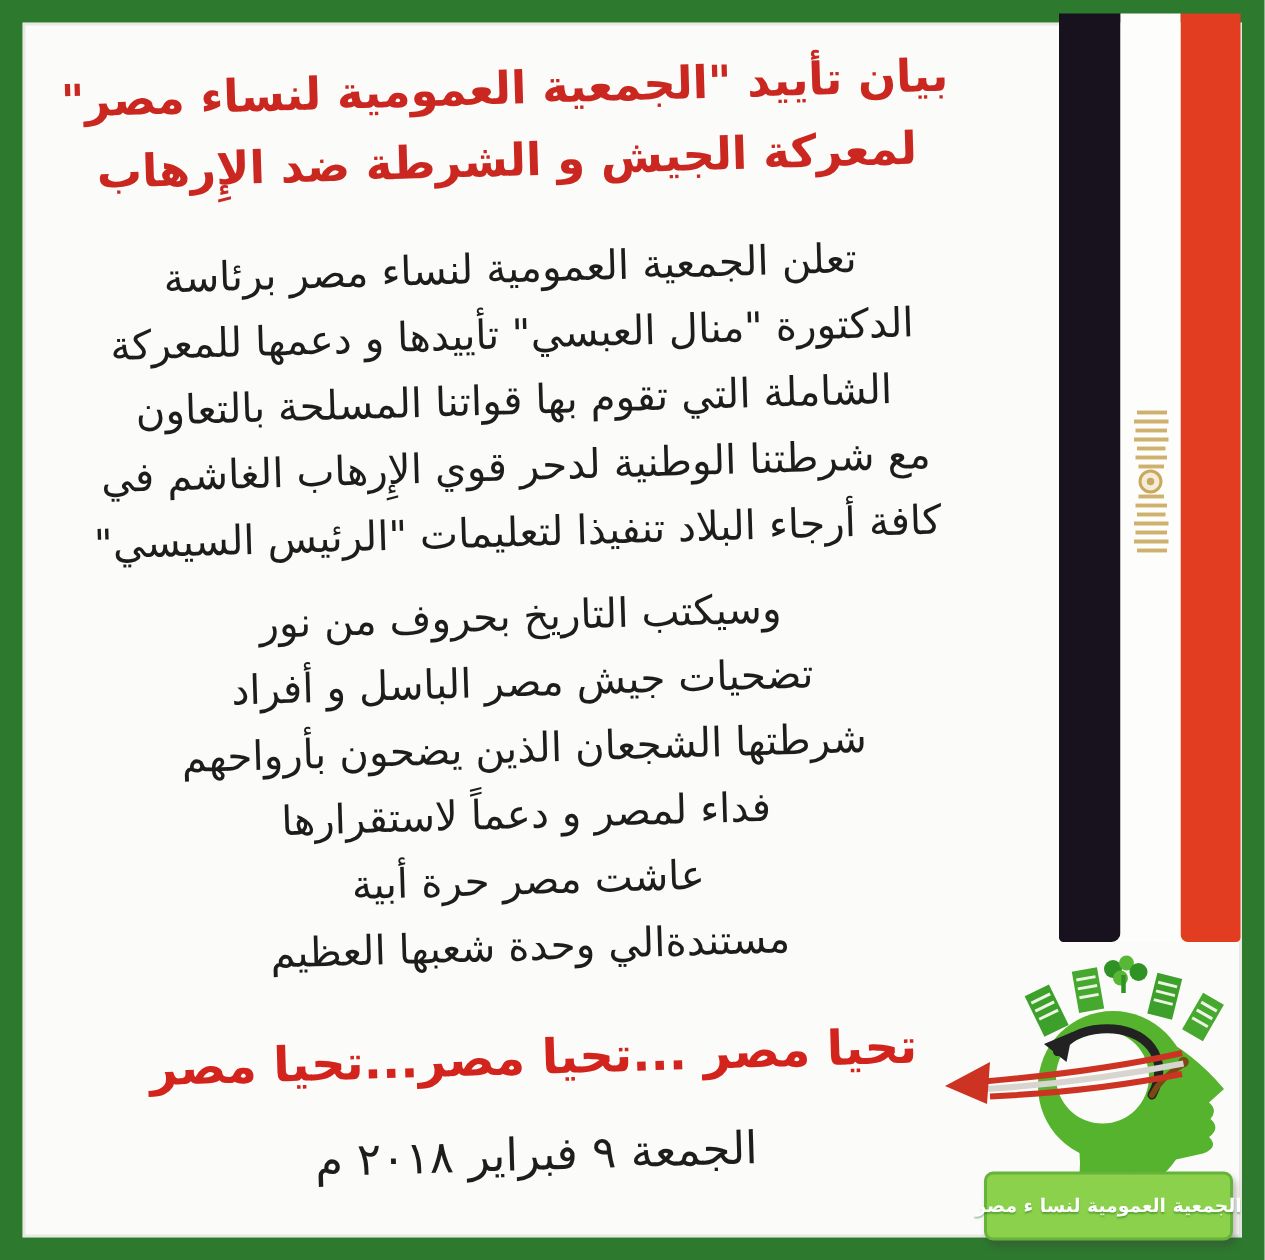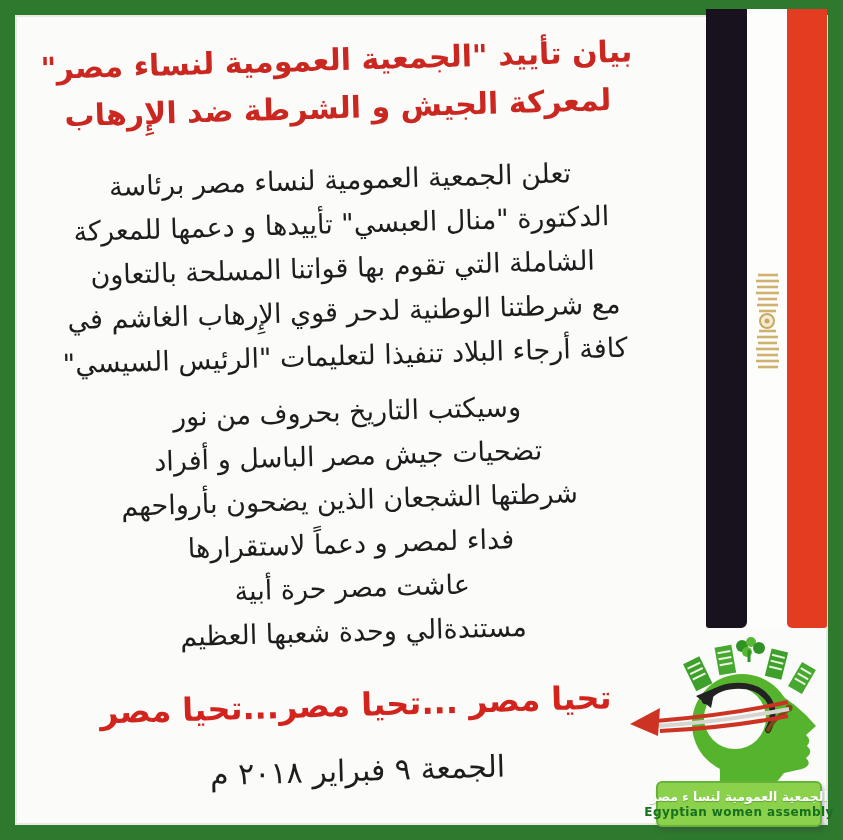--- a/index.html
+++ b/index.html
@@ -169,14 +169,13 @@
   <g>
     <path d="M170,66 C130,75 85,81 38,85" fill="none" stroke="#cc3322" stroke-width="4"></path>
     <path d="M171,73 C130,81 85,87 40,90" fill="none" stroke="#d8d4d0" stroke-width="4"></path>
     <path d="M170,80 C130,88 85,93 42,95" fill="none" stroke="#cc3322" stroke-width="4"></path>
     <polygon points="12,88 42,72 40,100" fill="#cc3322"></polygon>
   </g>
 </svg>
 
 <div class="banner">
   <div class="ar">الجمعية العمومية لنسا ء مصر</div>
-  <div class="en">Egyptian women assembly</div>
 </div>
 
 </body></html>

